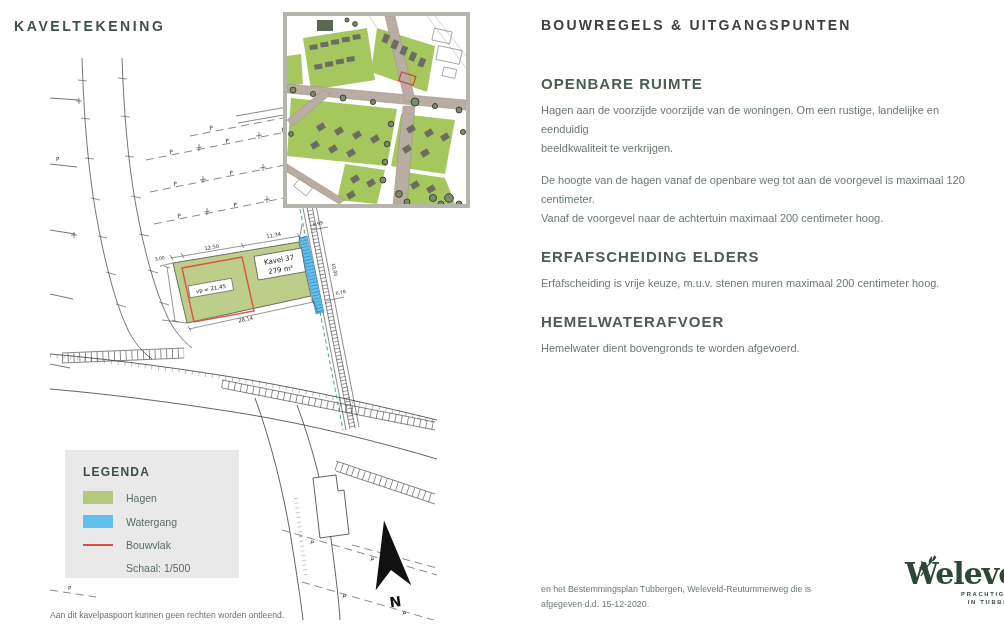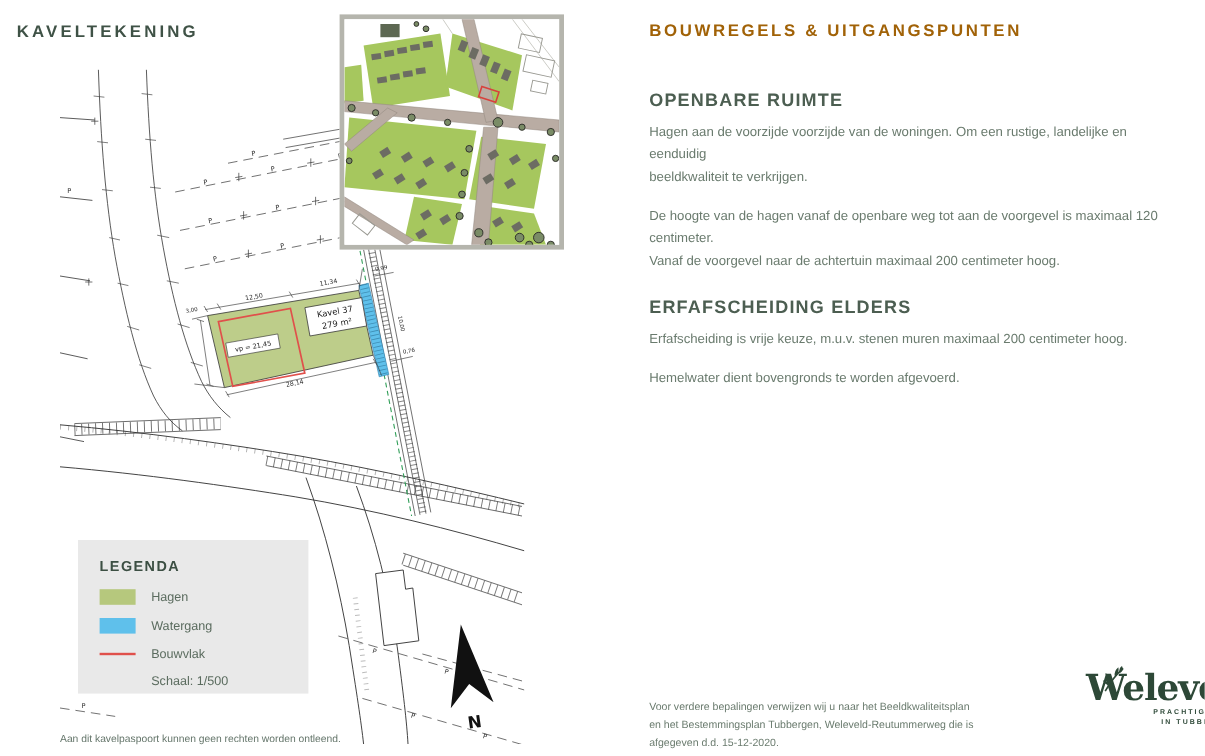--- a/index.html
+++ b/index.html
@@ -7,33 +7,33 @@
         font-family:"Liberation Sans",sans-serif;border-radius:18px;}
   .page-title{position:absolute;left:14px;top:18px;font-size:14px;font-weight:600;
         letter-spacing:2.6px;color:#3f5246;}
   
   .map-wrap{position:absolute;left:50px;top:58px;width:387px;height:562px;}
   .map-wrap svg{display:block;}
   
   .inset{position:absolute;left:283px;top:12px;width:179px;height:188px;
          border:4px solid #b5b5ad;background:#fff;z-index:5;}
   
-  .legend{position:absolute;left:65px;top:450px;width:192px;height:128px;background:#e9e9e9;
+  .legend{position:absolute;left:65px;top:450px;width:174px;height:128px;background:#e9e9e9;
           z-index:6;padding:15px 0 0 18px;box-sizing:border-box;}
   .legend-title{font-size:12px;font-weight:700;letter-spacing:1.2px;color:#3c4f43;margin-bottom:12px;}
   .legend-row{display:flex;align-items:center;margin-bottom:11px;}
   .sw{width:30px;height:13px;display:inline-block;margin-right:13px;}
   .lnsw{width:30px;height:0;border-top:2px solid #e0504b;display:inline-block;margin-right:13px;}
   .legend-label{font-size:10.5px;color:#5b6c5f;}
   .legend-scale{font-size:10.5px;color:#5b6c5f;margin-left:43px;margin-top:3px;}
   .caption{position:absolute;left:50px;top:610px;width:387px;text-align:left;
            font-size:8.6px;color:#64756a;}
   
   .right-col{position:absolute;left:541px;top:17px;width:442px;}
-  .doc-title{font-size:14px;font-weight:600;letter-spacing:2.2px;color:#a16207;margin:0 0 42px 0;}
+  .doc-title{font-size:14px;font-weight:600;letter-spacing:2.2px;color:#404040;margin:0 0 42px 0;}
   .sec-h{font-size:15px;font-weight:700;letter-spacing:1px;color:#4c5e51;margin:20px 0 9px 0;}
   .para{margin:0 0 13px 0;}
   .pline{font-size:11px;color:#6a7b6e;line-height:19px;}
   .rfooter{position:absolute;left:541px;top:582px;width:340px;}
   .fline{font-size:8.8px;color:#6a7b6e;line-height:15px;}
   
   .logo{position:absolute;left:866px;top:558px;width:138px;height:68px;color:#2d4837;margin-left:39px;}
   .wordmark{font-family:"DejaVu Serif",serif;font-weight:700;font-size:30px;line-height:32px;
             letter-spacing:-1px;text-align:right;padding-right:2px;}
   .sprig{position:absolute;left:12px;top:-3px;}
@@ -296,27 +296,27 @@
     <div class="para">
       <div class="pline">De hoogte van de hagen vanaf de openbare weg tot aan de voorgevel is maximaal 120 centimeter.</div>
       <div class="pline">Vanaf de voorgevel naar de achtertuin maximaal 200 centimeter hoog.</div>
     </div>
 
     <div class="sec-h">ERFAFSCHEIDING ELDERS</div>
     <div class="para">
       <div class="pline">Erfafscheiding is vrije keuze, m.u.v. stenen muren maximaal 200 centimeter hoog.</div>
     </div>
 
+    <div class="sec-h">HEMELWATERAFVOER</div>
     <div class="para">
       <div class="pline">Hemelwater dient bovengronds te worden afgevoerd.</div>
     </div>
   </div>
 
   <div class="rfooter">
-    <div class="fline">Voor verdere bepalingen verwijzen wij u naar het Beeldkwaliteitsplan</div>
     <div class="fline">en het Bestemmingsplan Tubbergen, Weleveld-Reutummerweg die is</div>
     <div class="fline">afgegeven d.d. 15-12-2020.</div>
   </div>
 
   <div class="logo">
     <svg class="sprig" width="24" height="22" viewBox="0 0 24 22">
       <path d="M4,21 C8,14 12,8 19,2" stroke="#2d4837" stroke-width="1.4" fill="none"></path>
       <path d="M10,12 q-5,-1 -6,-6 q5,1 6,6 Z" fill="#2d4837"></path>
       <path d="M12,9 q-1,-5 3,-8 q1,5 -3,8 Z" fill="#2d4837"></path>
       <path d="M16,6 q-1,-4 2,-6 q2,4 -2,6 Z" fill="#2d4837"></path>

